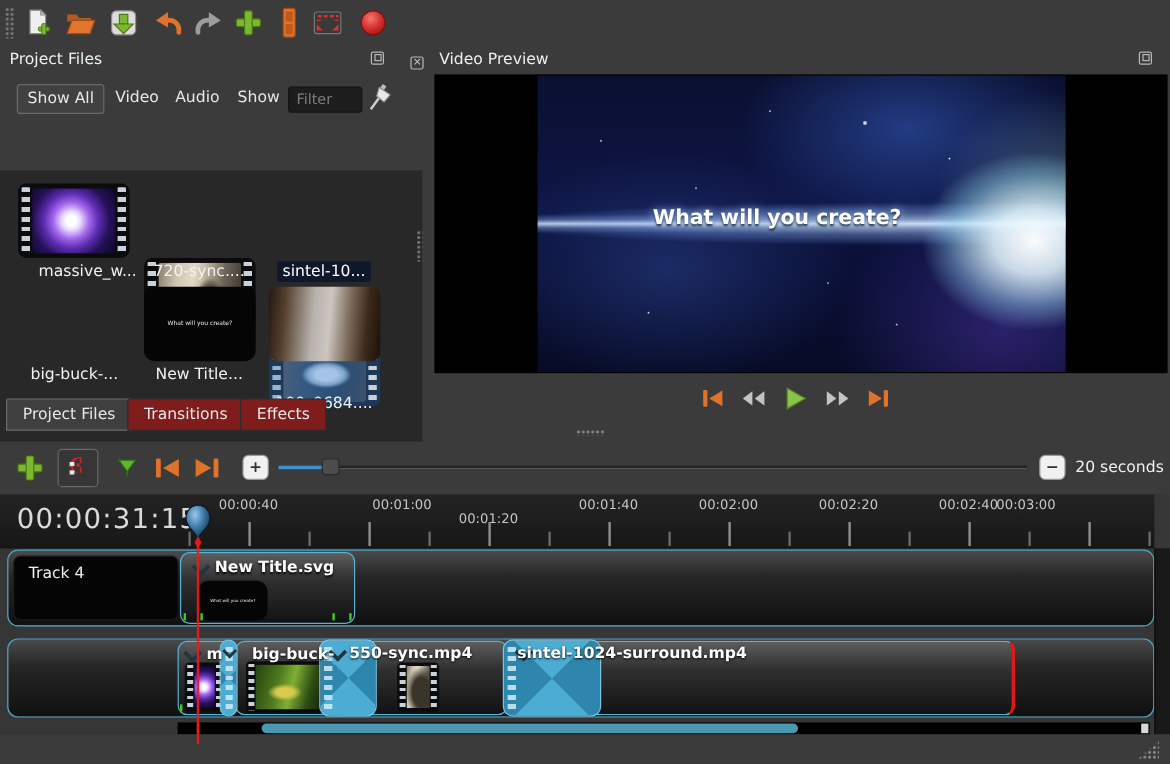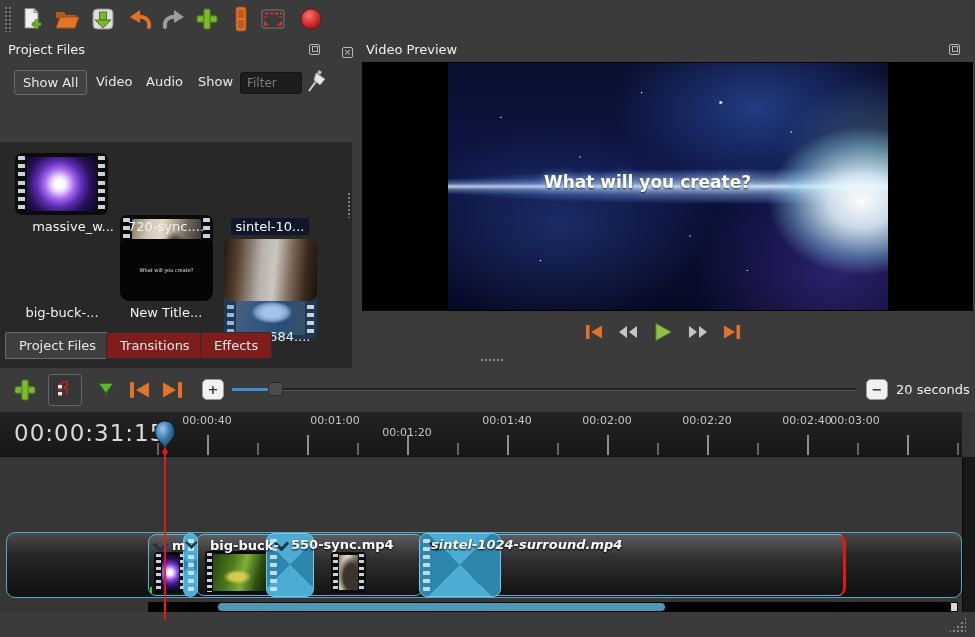--- a/index.html
+++ b/index.html
@@ -361,20 +361,36 @@
           <div class="tick-minor" style="left: 757px;"></div>
           <div class="tick-major" style="left: 807px;"></div>
           <div class="tick-label" style="left: 807px;">00:02:40</div>
           <div class="tick-minor" style="left: 857px;"></div>
           <div class="tick-major" style="left: 907px;"></div>
           <div class="tick-label" style="left: 855px;">00:03:00</div>
           <div class="tick-minor" style="left: 957px;"></div>
         </div>
     </div>
 
+    <div class="track-row" style="top:46px;height:64px;">
+      <div class="track-head">
+        <span>Track 4</span>
+      </div>
+      <div class="clip" style="left:143px;width:146px;height:60px;">
+        <span class="chev" style="left:8px;top:6px;"></span>
+        <span class="clip-label" style="left:28px;top:5px;">New Title.svg</span>
+        <div class="title-thumb abs" style="left:14px;top:23px;width:58px;height:33px;">
+          <span style="font-size:3.5px">What will you create?</span>
+        </div>
+        <span class="gtick" style="left:2px;"></span>
+        <span class="gtick" style="left:16px;"></span>
+        <span class="gtick" style="right:16px;"></span>
+        <span class="gtick" style="right:2px;"></span>
+      </div>
+    </div>
 
     <div class="track-row" style="top:120px;height:66px;">
 
       <div class="clip" style="left:141px;width:48px;height:62px;">
         <span class="chev" style="left:3px;top:4px;"></span>
         <span class="clip-label" style="left:23px;top:3px;">m</span>
         <div class="minifilm" style="left:5px;top:17px;width:33px;height:41px;">
           <div class="minishot shot-massive"></div>
         </div>
         <span class="gtick" style="left:1px;"></span>
@@ -403,21 +419,21 @@
         <span class="chev" style="left:6px;top:4px;"></span>
       </div>
       <span class="clip-label" style="left:284px;top:4px;">550-sync.mp4</span>
 
       <div class="clip" style="left:414px;width:425px;height:62px;border-right:3px solid #e01818;"></div>
 
       <div class="trans" style="left:412px;width:82px;height:64px;">
         <div class="sprk"></div>
         <span class="chev" style="left:8px;top:4px;"></span>
       </div>
-      <span class="clip-label" style="left:424px;top:4px;font-style:italic;">sintel-1024-surround.mp4</span>
+      <span class="clip-label" style="left:424px;top:4px;">sintel-1024-surround.mp4</span>
     </div>
 
     <svg class="abs" style="left:152px;top:7px;z-index:11;" width="26" height="38" viewBox="0 0 26 38">
       <defs>
           <radialGradient id="ph" cx="38%" cy="28%" r="80%">
         <stop offset="0%" stop-color="#9cc8e8"></stop>
             <stop offset="45%" stop-color="#3d7aaa"></stop>
             <stop offset="100%" stop-color="#0e2438"></stop>
       </radialGradient>
         </defs>

